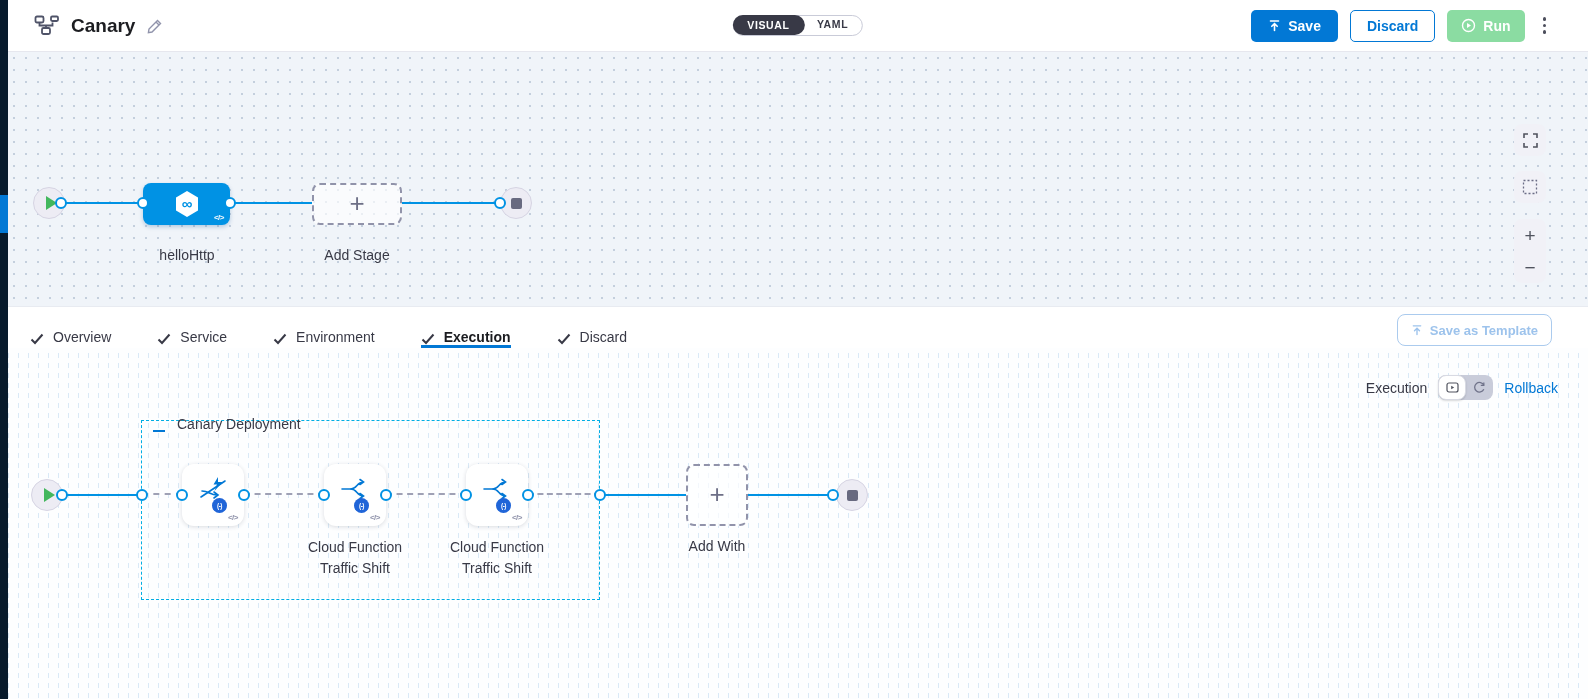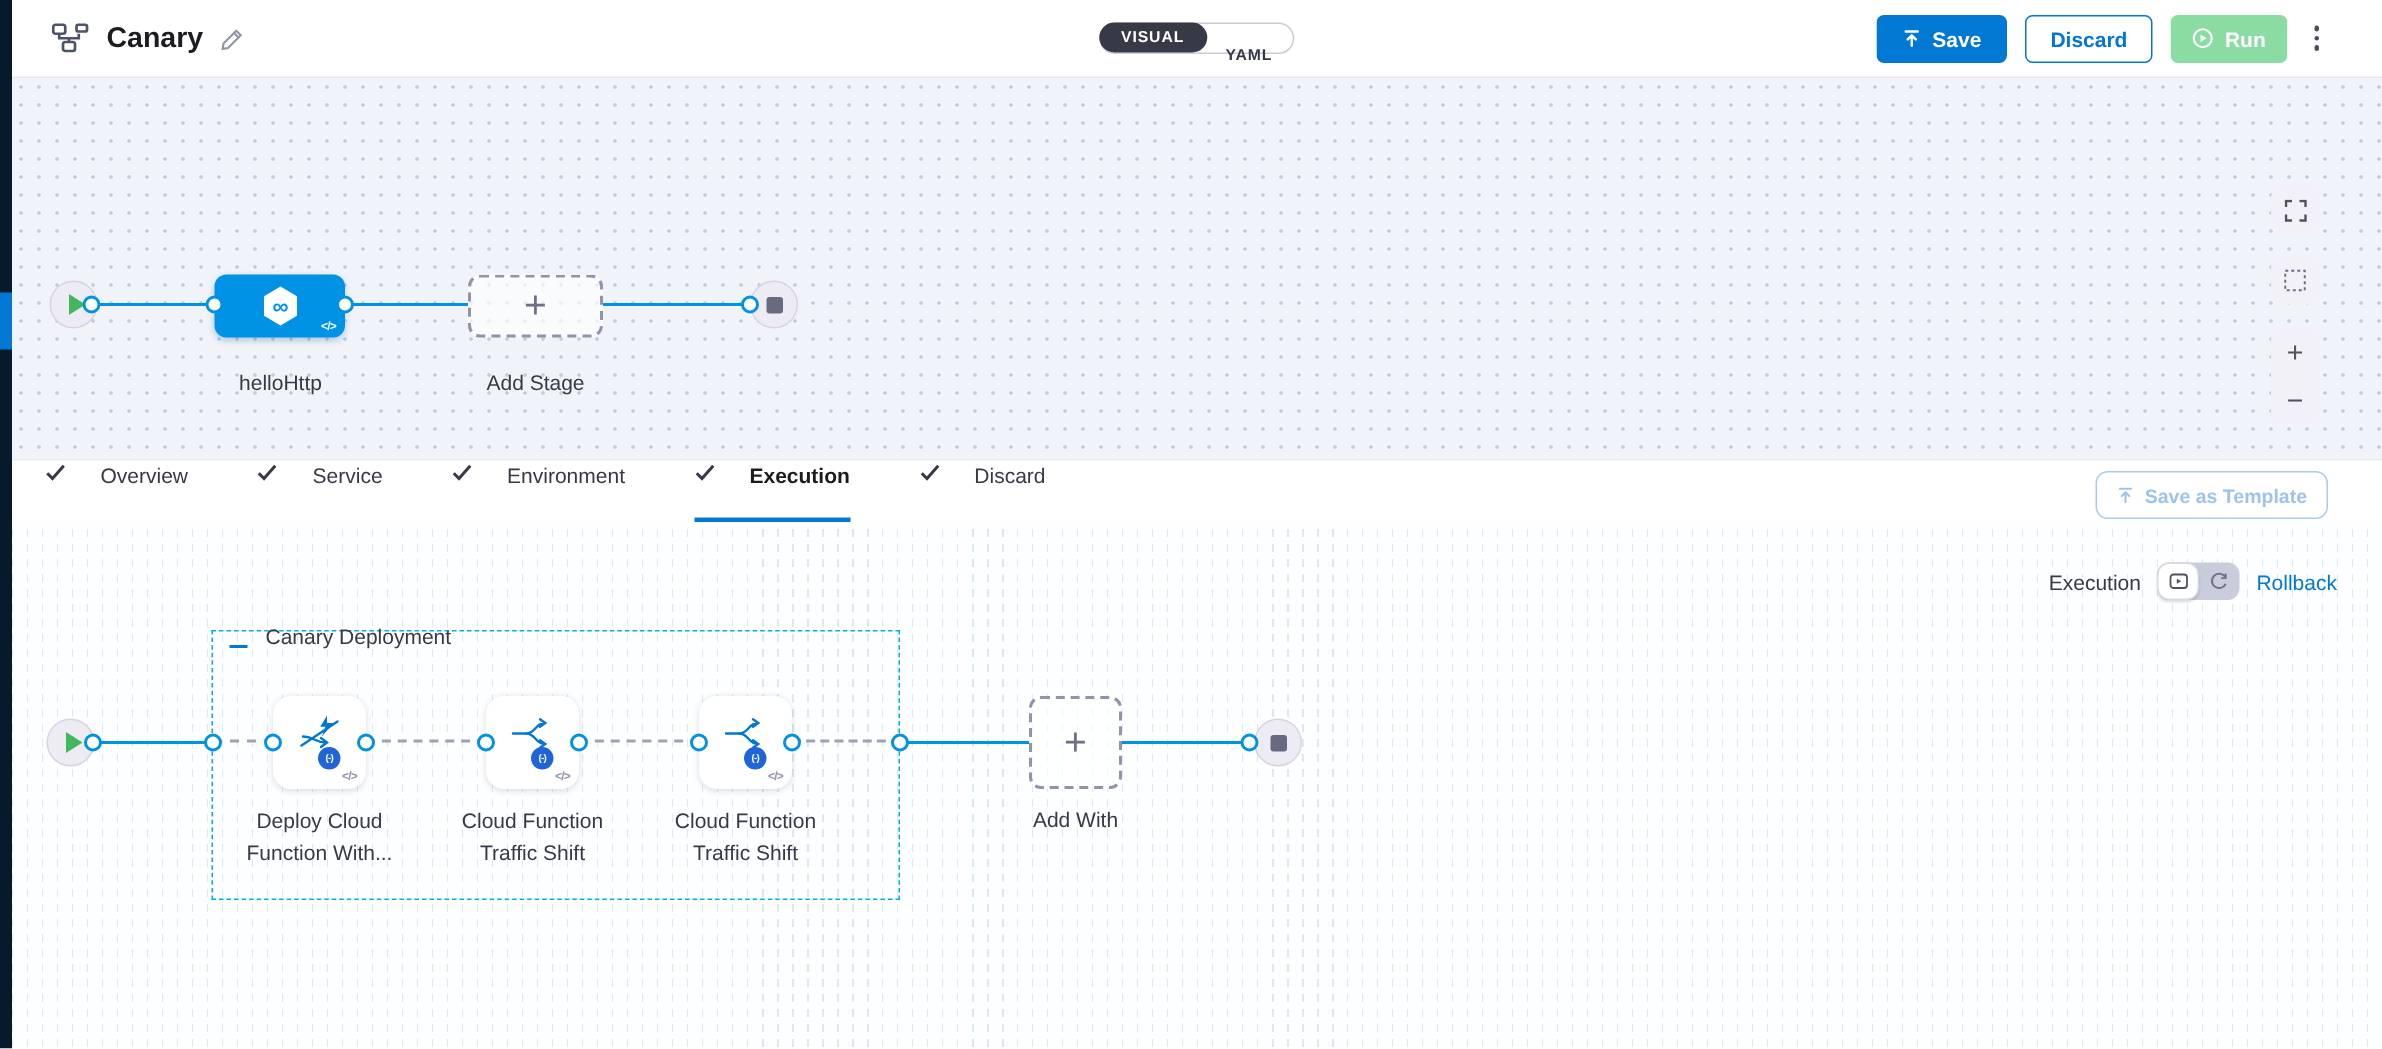--- a/index.html
+++ b/index.html
@@ -13,21 +13,21 @@
 
   
   .left-strip{position:absolute;left:0;top:0;width:8px;height:699px;background:var(--dark-navy);z-index:50}
   .strip-indicator{position:absolute;left:0;top:195px;width:8px;height:38px;background:var(--primary-blue)}
 
   
   .topbar{position:absolute;left:8px;top:0;width:1580px;height:52px;background:#fff;border-bottom:1px solid #e6e7ee;display:flex;align-items:center;padding:0 36px 0 26px;z-index:40}
   .title{font-size:19px;font-weight:700;color:#1c1d21;margin-left:11px}
   .pencil{margin-left:12px;display:flex;cursor:pointer}
   .view-toggle{position:absolute;left:50%;transform:translateX(-50%);display:inline-flex;align-items:flex-start;border:1.5px solid #c9cbd8;border-radius:999px;background:#fff;height:21px}
-  .view-toggle .seg{font-size:10.5px;font-weight:700;letter-spacing:.6px;padding:16px 14px;border:none;background:transparent;color:var(--text-dark);border-radius:999px;cursor:pointer;line-height:1}
+  .view-toggle .seg{font-size:10.5px;font-weight:700;letter-spacing:.6px;padding:3px 14px;border:none;background:transparent;color:var(--text-dark);border-radius:999px;cursor:pointer;line-height:1}
   .view-toggle .seg.sel{background:var(--text-dark);color:#fff;margin:-1.5px;padding:5px 15px}
   .topbar-right{margin-left:auto;display:flex;align-items:center;gap:12px}
   .unsaved{display:flex;align-items:center;gap:9px;background:#f3f3fa;border-radius:8px;height:32px;padding:0 14px;font-size:13.5px;font-weight:700;color:var(--orange)}
   .dot{width:10px;height:10px;border-radius:50%;background:var(--orange)}
   .btn{height:32px;border-radius:5px;font-size:14px;font-weight:700;display:inline-flex;align-items:center;gap:7px;padding:0 16px;cursor:pointer;border:1px solid transparent;font-family:inherit}
   .btn-save{background:var(--primary-blue);color:#fff}
   .btn-discard{background:#fff;border-color:var(--primary-blue);color:var(--primary-blue)}
   .btn-run{background:var(--run-green);color:#fff;padding:0 13px}
   .kebab{display:flex;flex-direction:column;gap:3px;padding:4px 6px;cursor:pointer}
   .kebab i{width:3.5px;height:3.5px;border-radius:50%;background:#4c4e5c}
@@ -45,21 +45,21 @@
   .node-code{position:absolute;right:6px;bottom:3px;font-size:8px;font-weight:700;color:rgba(255,255,255,.95);letter-spacing:-.5px}
   .add-box{position:absolute;border:2px dashed #9193aa;border-radius:8px;background:rgba(255,255,255,.65);display:flex;align-items:center;justify-content:center;color:#6e7087;z-index:4;cursor:pointer}
   .add-box span{font-size:26px;font-weight:300;line-height:1;margin-top:-3px}
   .flow-label{position:absolute;font-size:14px;color:var(--text-dark);text-align:center;z-index:2}
   .canvas-btn{position:absolute;width:32px;height:32px;border-radius:8px;background:#f1f1f7;display:flex;align-items:center;justify-content:center;cursor:pointer;z-index:6}
   .zoom-group{position:absolute;width:32px;height:64px;border-radius:8px;background:#f1f1f7;display:flex;flex-direction:column;align-items:center;justify-content:space-around;z-index:6}
   .zoom-group span{font-size:19px;color:#50535e;cursor:pointer;line-height:1}
 
   
   .tabbar{position:absolute;left:8px;top:306px;width:1580px;height:42px;background:#fff;border-top:1px solid #e8ebf1;display:flex;align-items:stretch;padding-left:22px;z-index:40}
-  .tab{display:flex;align-items:flex-start;gap:23px;margin-right:46px;font-size:14px;color:var(--text-dark);border-bottom:3px solid transparent;cursor:pointer;padding-top:2px}
+  .tab{display:flex;align-items:flex-end;gap:9px;margin-right:46px;font-size:14px;color:var(--text-dark);border-bottom:3px solid transparent;cursor:pointer;padding-top:2px}
   .tab.active{font-weight:700;color:#1b1c20;border-bottom-color:var(--primary-blue)}
   .save-template{position:absolute;right:36px;top:7px;height:28px;border:1px solid #abcbee;border-radius:8px;background:#fff;color:#9dc3ec;font-size:13px;font-weight:700;display:inline-flex;align-items:center;gap:7px;padding:15px 13px;cursor:pointer;font-family:inherit}
 
   
   .exec-canvas{position:absolute;left:8px;top:348px;width:1580px;height:351px;background-color:#fdfeff;
     background-image:repeating-linear-gradient(to bottom,#fdfeff 0 5px,rgba(253,254,255,0) 5px 10px),repeating-linear-gradient(to right,#d9e9f7 0 1px,rgba(0,0,0,0) 1px 10px)}
   .mode-row{position:absolute;right:30px;top:27px;display:flex;align-items:center;gap:11px;z-index:10}
   .mode-label{font-size:14px;color:var(--text-dark)}
   .mode-toggle{position:relative;width:55px;height:25px;border-radius:8px;background:#c9ccda;display:flex}
   .mode-seg{width:28px;height:25px;display:flex;align-items:center;justify-content:center;cursor:pointer}
@@ -291,24 +291,20 @@
 
     <div class="add-box" style="left:678px;top:116px;width:62px;height:62px">
         <span>+</span>
       </div>
 
     <div class="port" style="left:819px;top:141px"></div>
     <div class="endpoint" style="left:828px;top:131px">
         <span class="sq"></span>
       </div>
 
-    <div class="flow-label step-label" style="left:130px;top:189px;width:150px">
-      <div>Deploy Cloud</div>
-        <div>Function With...</div>
-    </div>
     <div class="flow-label step-label" style="left:272px;top:189px;width:150px">
       <div>Cloud Function</div>
         <div>Traffic Shift</div>
     </div>
     <div class="flow-label step-label" style="left:414px;top:189px;width:150px">
       <div>Cloud Function</div>
         <div>Traffic Shift</div>
     </div>
     <div class="flow-label" style="left:649px;top:190px;width:120px">Add With</div>
   </section>

